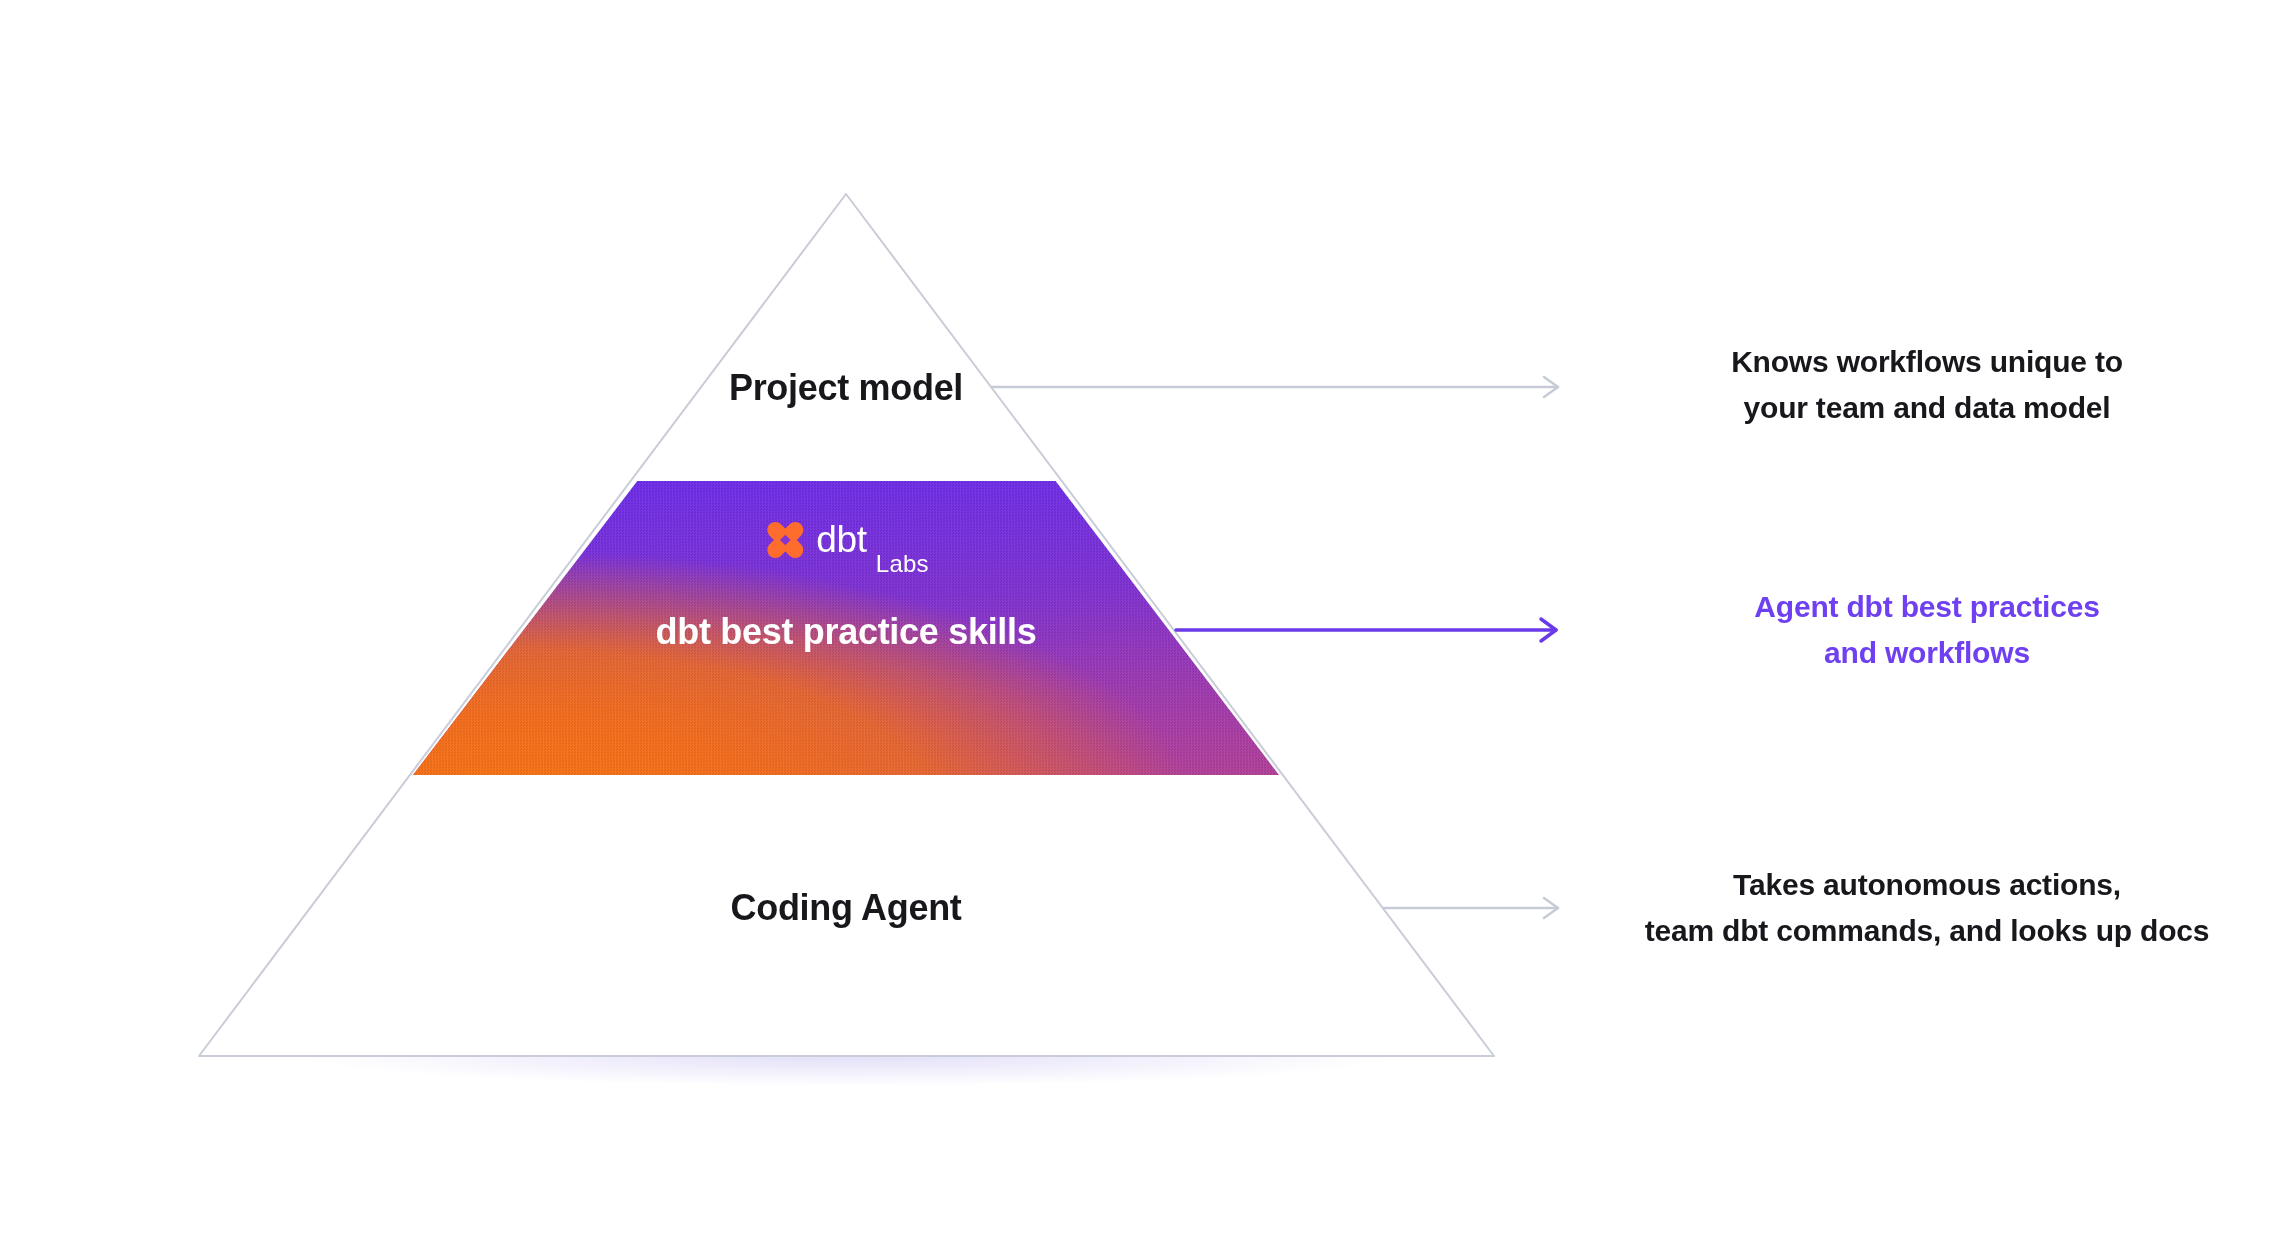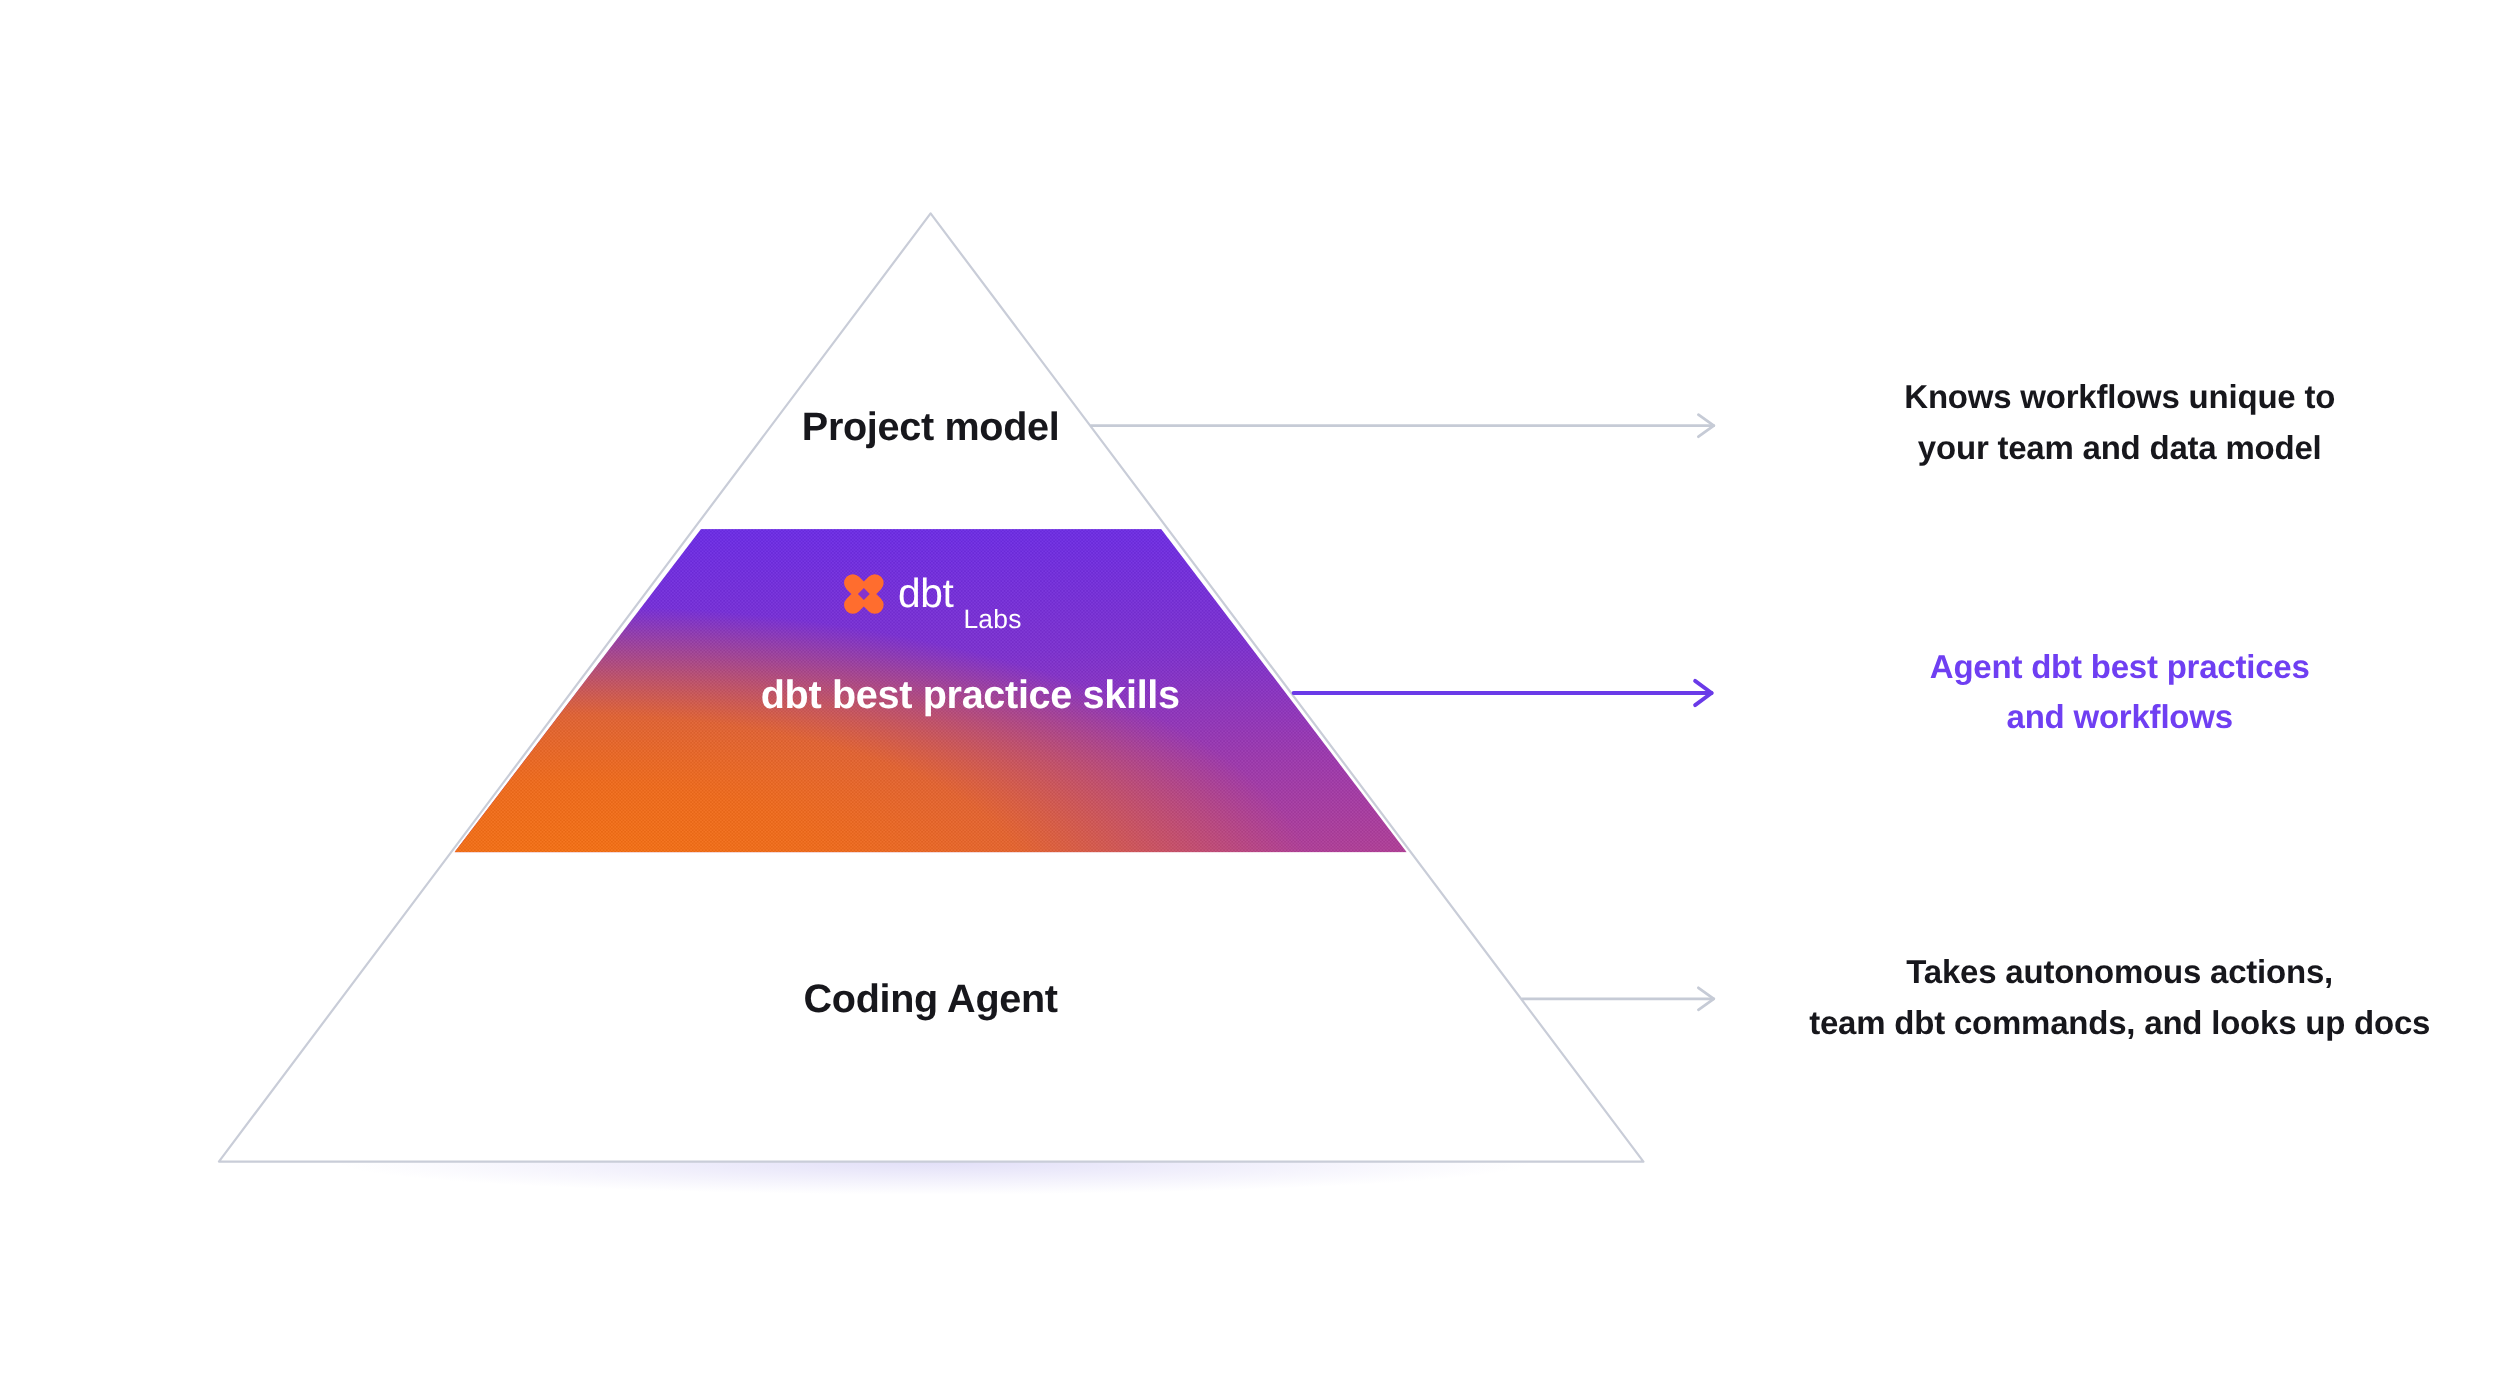--- a/index.html
+++ b/index.html
@@ -58,21 +58,21 @@
 
   
   .tier-label {
     transform: translate(-50%, -50%);
     font-size: 36px;
     font-weight: 700;
     letter-spacing: -0.3px;
     white-space: nowrap;
   }
   .tier-label.dark  { color: #17171c; }
-  .tier-label.light { color: #ffffff; margin-left: 36px; }
+  .tier-label.light { color: #ffffff; }
 
   
   .logo-row {
     transform: translate(-50%, -50%);
     display: flex;
     align-items: center;
     gap: 9px;
     white-space: nowrap;
   }
   .logo-row .word-bold  { color:#ffffff; font-size: 37px; font-weight: 400; letter-spacing: -0.3px; }

